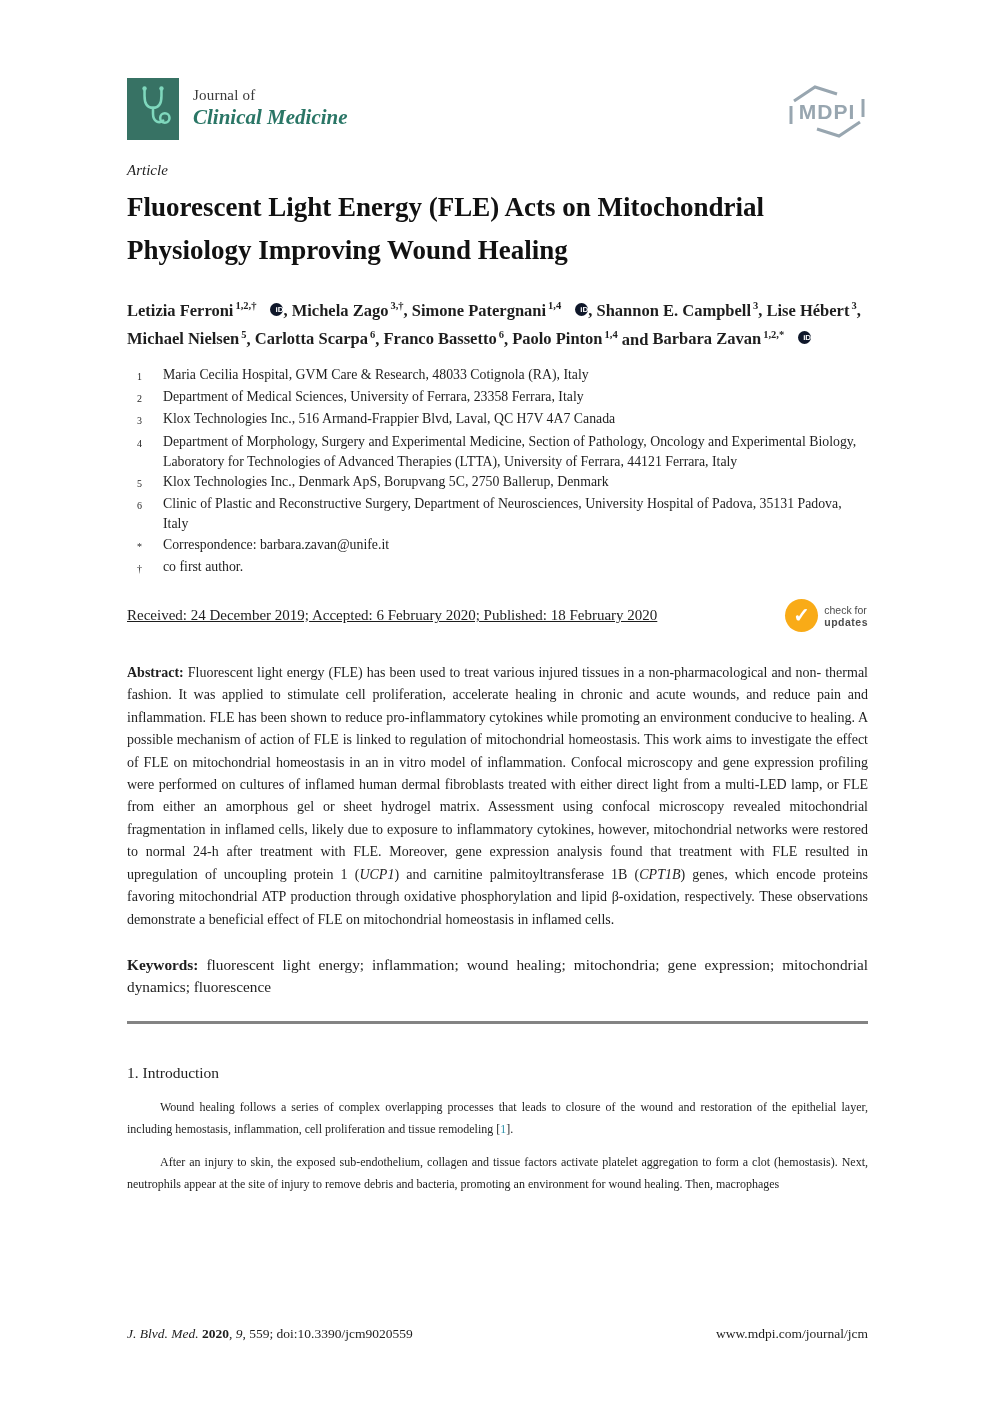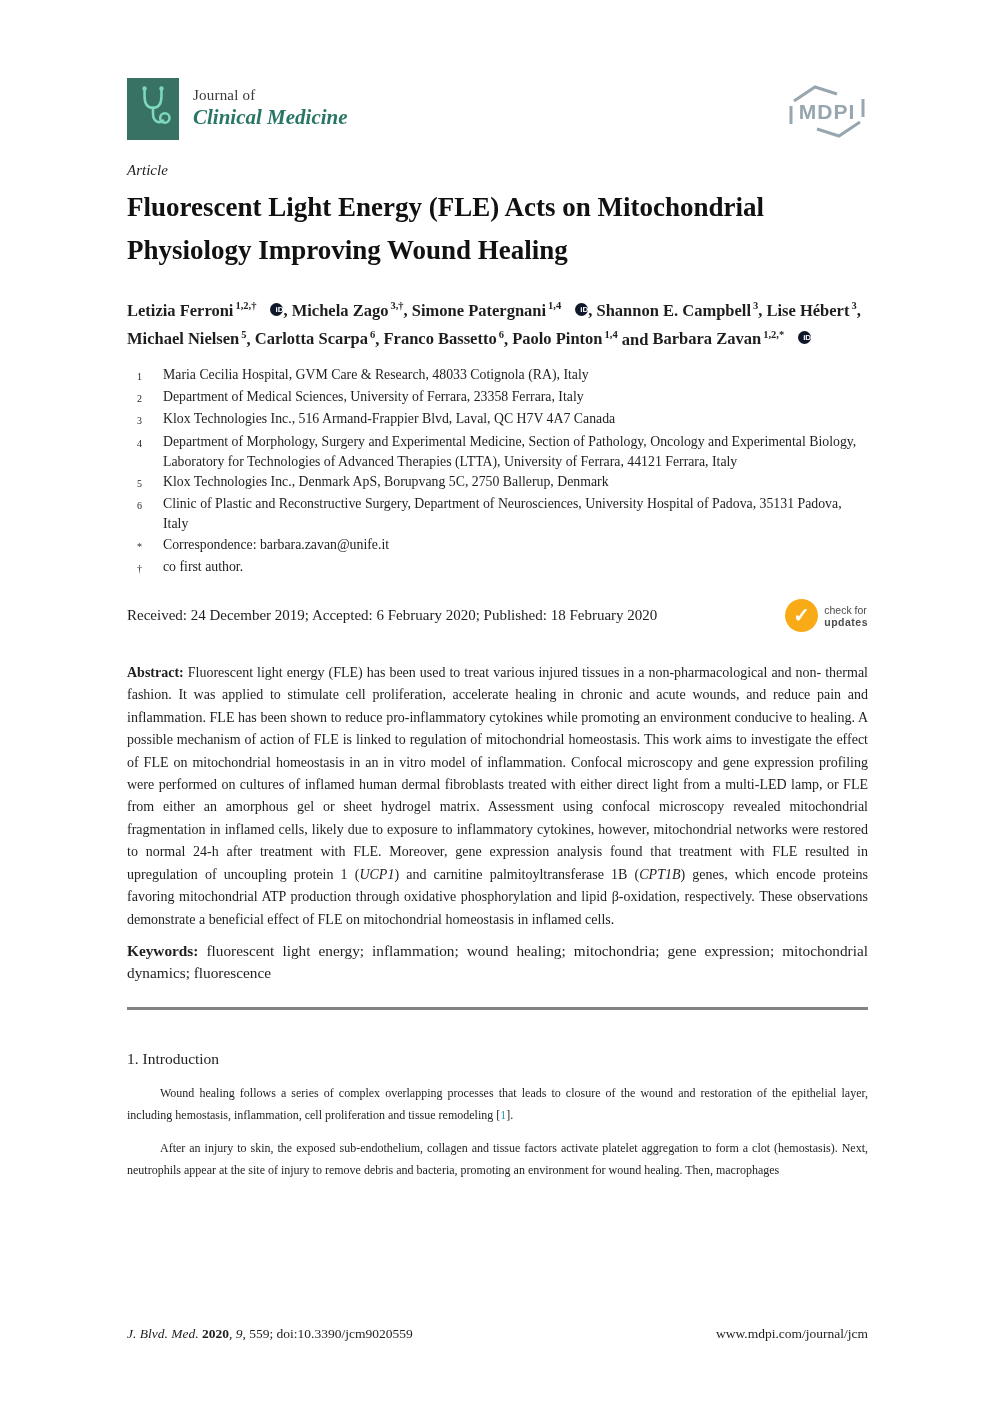--- a/index.html
+++ b/index.html
@@ -33,33 +33,33 @@
   }
 
   
   .affiliations { margin-top:14px; padding-left:10px; font-size:13.8px; line-height:20.2px; }
   .aff-row { display:flex; }
   .aff-marker { flex:none; width:26px; font-size:10px; padding-top:2px; }
   .aff-text { flex:1; }
 
   
   .dates-row { margin-top:20px; display:flex; justify-content:space-between; align-items:center; }
-  .dates { font-size:15px; }
+  .dates { font-size:15px;text-decoration:underline; }
   .badge { display:flex; align-items:center; cursor:pointer; }
   .badge-circle {
     width:33px; height:33px; border-radius:50%; background:#f9ab17;
     color:#fff; font-size:20px; font-weight:bold; text-align:center; line-height:33px;
     font-family:"Liberation Sans",sans-serif;
   }
   .badge-text { margin-left:6px; font-family:"Liberation Sans",sans-serif; font-size:10.5px; line-height:12px; color:#4c4c4c; }
   .badge-text .b2 { font-weight:bold; letter-spacing:0.5px; }
 
   
   .abstract { margin-top:30px; font-size:14px; line-height:22.4px; text-align:justify; }
-  .keywords { margin-top:9px; font-size:15.3px; line-height:22.4px; text-align:justify; }
+  .keywords { margin-top:23px; font-size:15.3px; line-height:22.4px; text-align:justify; }
   .rule { margin-top:22px; border:none; border-top:3px solid #838383; }
 
   
   .section-heading { margin-top:40px; font-size:15.5px; font-weight:normal; }
   .body-par { margin-top:10px; font-size:12px; line-height:22.4px; text-align:justify; text-indent:33px; }
   .body-par.first { margin-top:14px; }
 
   
   .footer { position:absolute; left:127px; top:1326px; width:741px; display:flex; justify-content:space-between; font-size:13.5px; }
 

